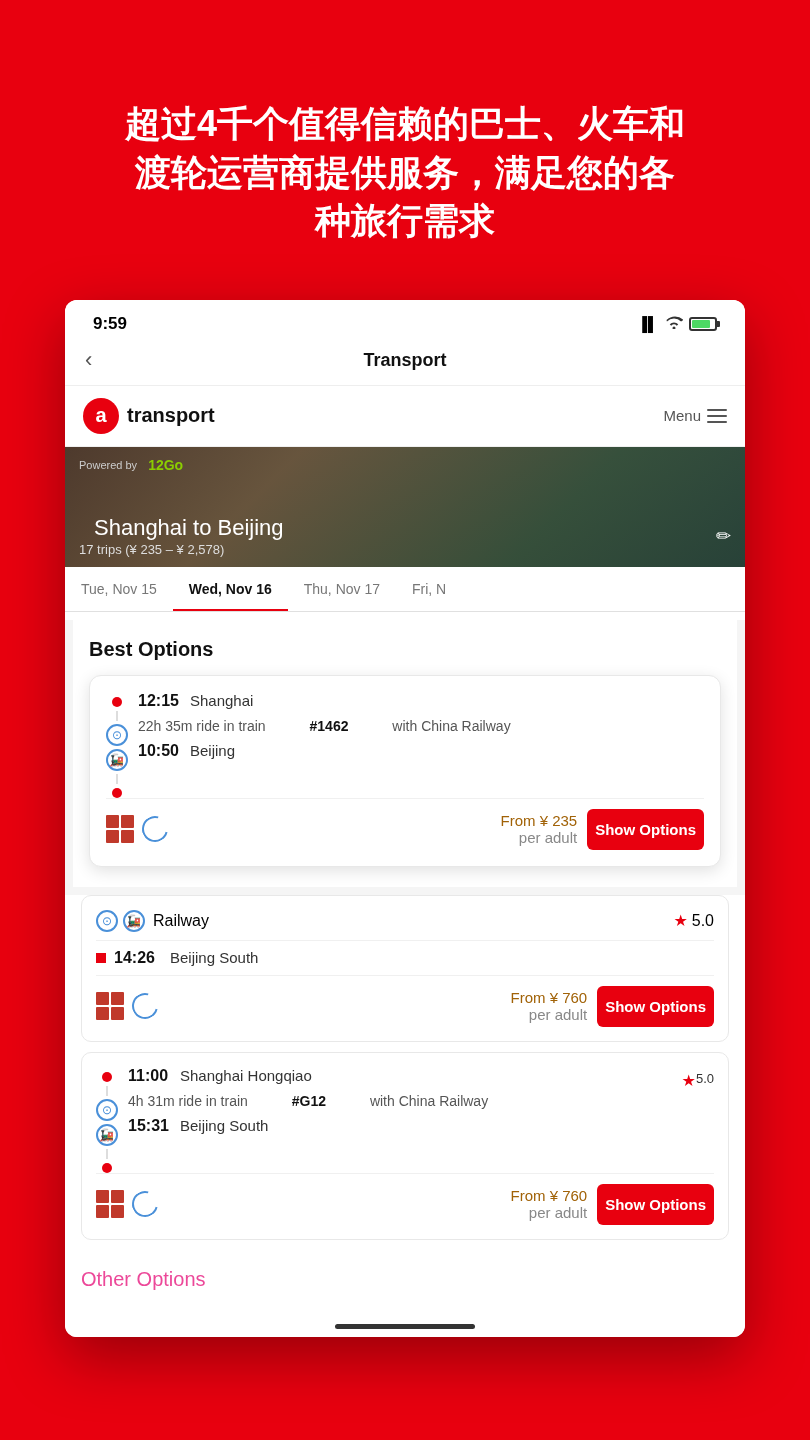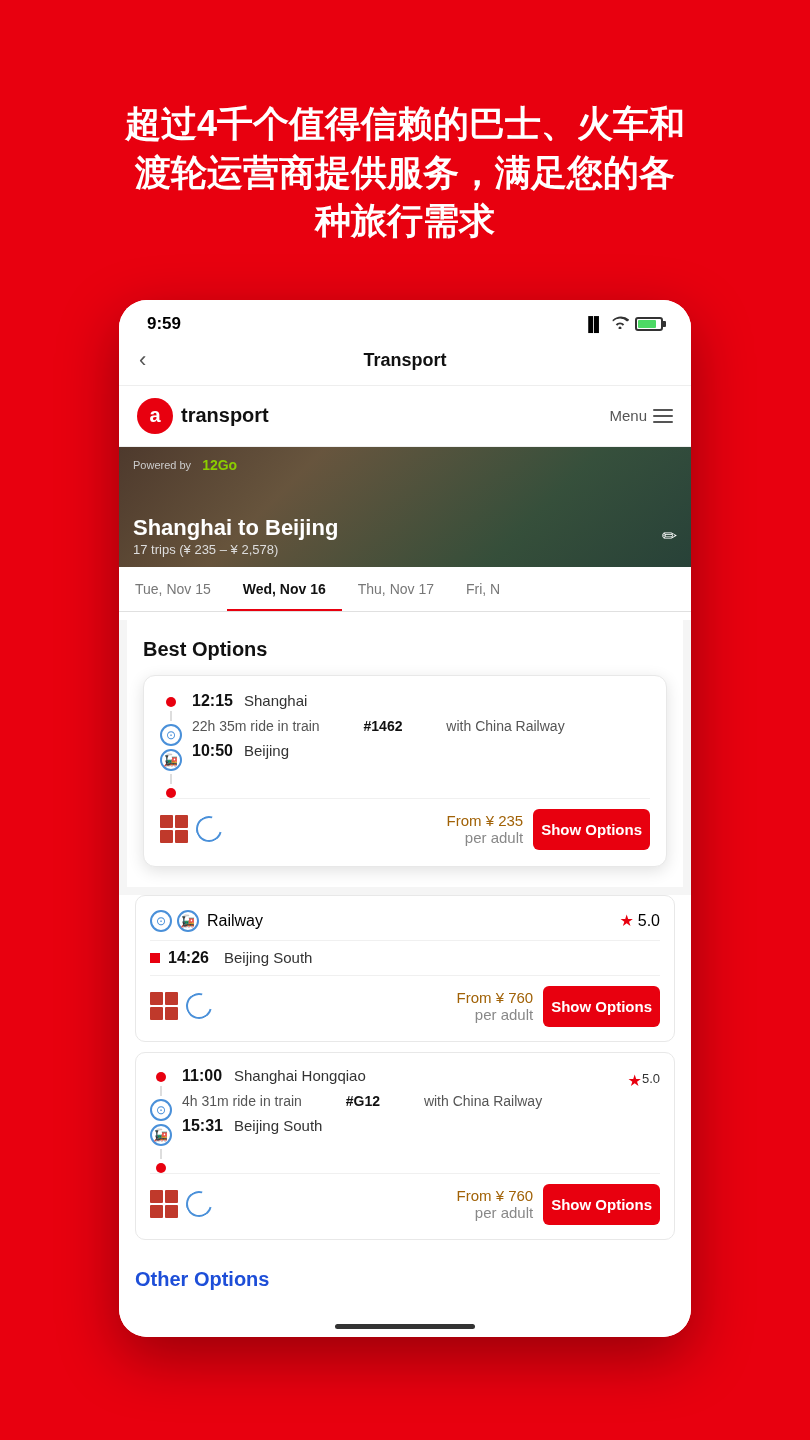--- a/index.html
+++ b/index.html
@@ -19,23 +19,23 @@
       color: #fff;
       font-size: 36px;
       font-weight: 900;
       text-align: center;
       line-height: 1.35;
       padding: 50px 60px 30px;
     }
 
     
     .phone-mockup {
-      width: 572px;
-      background: #fff;
-      border-radius: 28px;
+      width: 680px;
+      background: #fff;
+      border-radius: 12px;
       overflow: hidden;
       box-shadow: 0 20px 60px rgba(0,0,0,0.35);
       position: relative;
     }
 
     
     .status-bar {
       display: flex;
       justify-content: space-between;
       align-items: center;
@@ -184,24 +184,24 @@
       gap: 4px;
     }
     .twelve-go-logo {
       color: #8bce00;
       font-weight: 900;
       font-size: 14px;
     }
     .banner-title {
       position: absolute;
       bottom: 26px;
-      left: 14px;
+      left: 29px;
       color: #fff;
       font-size: 22px;
-      font-weight: 700;
+      font-weight: 400;
       z-index: 2;
     }
     .banner-subtitle {
       position: absolute;
       bottom: 10px;
       left: 14px;
       color: #ddd;
       font-size: 13px;
       z-index: 2;
     }
@@ -358,22 +358,22 @@
       gap: 10px;
     }
 
     
     .other-options-section {
       background: #fff;
       padding: 18px 16px 16px;
     }
     .other-title {
       font-size: 20px;
-      font-weight: 700;
-      color: #1d4ed8;
+      font-weight: 400;
+      color: #ec4899;
     }
 
     
     .bottom-bar {
       height: 30px;
       background: #fff;
       display: flex;
       justify-content: center;
       align-items: flex-end;
       padding-bottom: 8px;

